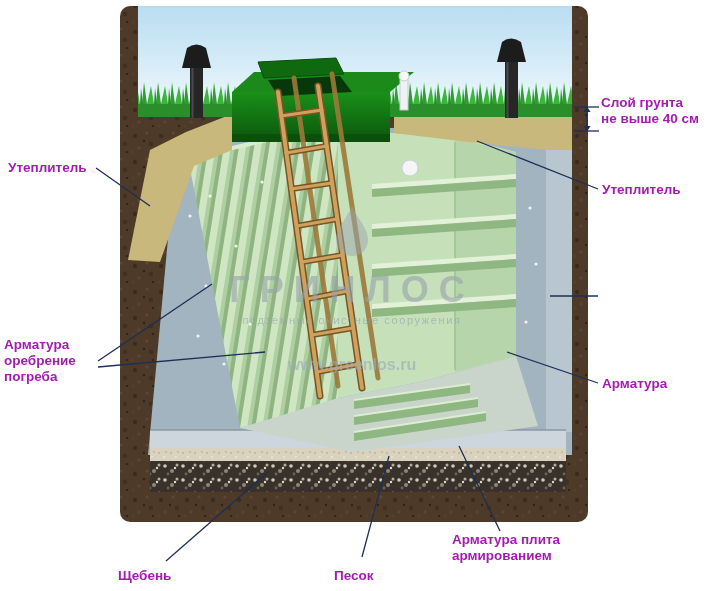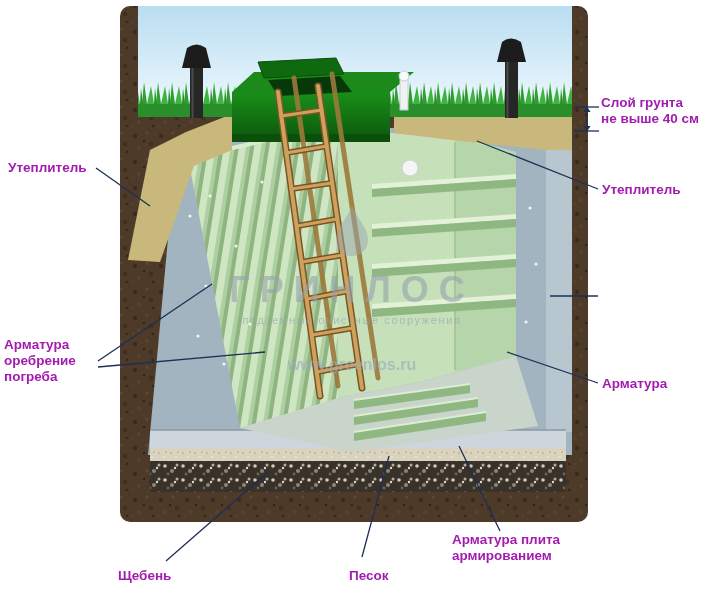--- a/index.html
+++ b/index.html
@@ -230,20 +230,20 @@
 <div class="label" style="left:602px;top:376px">Арматура</div>
 
 <div class="label" style="left:4px;top:337px">
   <span class="ln">Арматура</span>
   <span class="ln">оребрение</span>
   <span class="ln">погреба</span>
 </div>
 
 <div class="label" style="left:118px;top:568px">Щебень</div>
 
-<div class="label" style="left:349px;top:568px">Песок</div>
+<div class="label" style="left:334px;top:568px">Песок</div>
 
 <div class="label" style="left:452px;top:532px">
   <span class="ln">Арматура плита</span>
   <span class="ln">армированием</span>
 </div>
 
 </div>
 
 </body></html>

